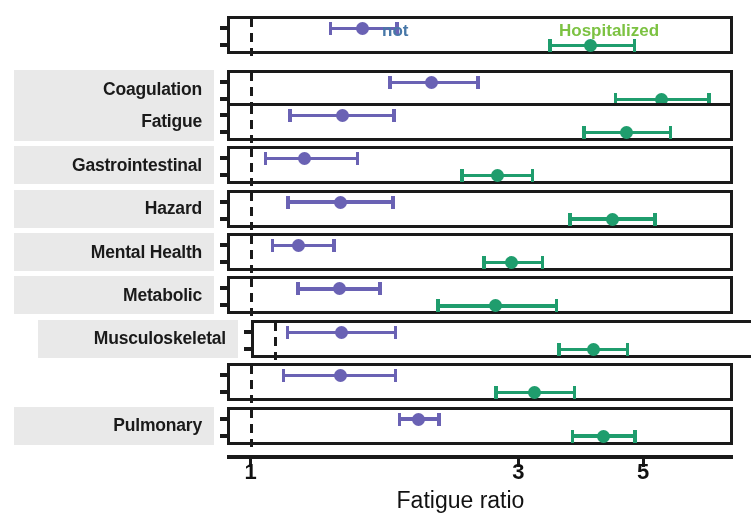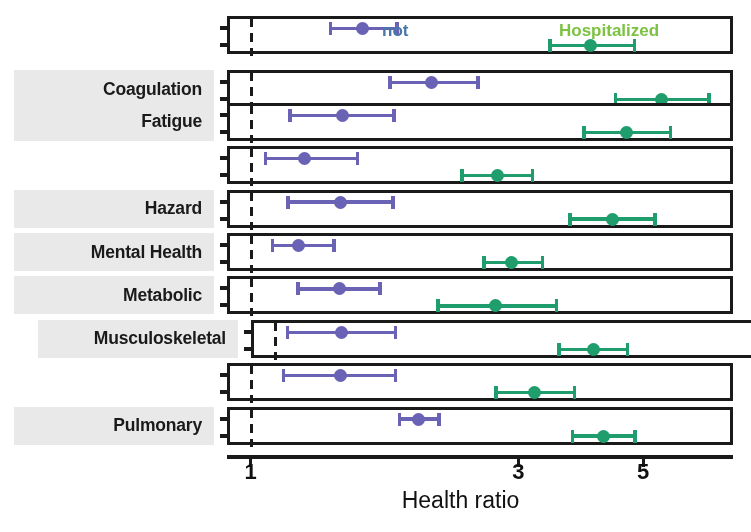--- a/index.html
+++ b/index.html
@@ -224,20 +224,23 @@
           </div>
           <div class="est" style="top: 26.5px; left: 0px; width: 100%;">
             <div class="whisker" style="left: 354.184px; width: 86.3734px; background: rgb(31, 157, 109);"></div>
             <div class="cap" style="left: 352.434px; background: rgb(31, 157, 109);"></div>
             <div class="cap" style="left: 438.808px; background: rgb(31, 157, 109);"></div>
             <div class="dot" style="left: 390.233px; background: rgb(31, 157, 109);"></div>
           </div>
         </div>
       </div>
       <div class="row" style="top: 144.2px;">
+        <div class="row-label-box">
+          <span class="row-label-text">Gastrointestinal</span>
+        </div>
         <div class="row-panel">
           <div class="axis-stub upper"></div>
           <div class="axis-stub lower"></div>
           <div class="ref-line" style="left: 19.7px;"></div>
           <div class="est" style="top: 9.5px; left: 0px; width: 100%;">
             <div class="whisker" style="left: 35.5926px; width: 91.7663px; background: rgb(106, 98, 180);"></div>
             <div class="cap" style="left: 33.8426px; background: rgb(106, 98, 180);"></div>
             <div class="cap" style="left: 125.609px; background: rgb(106, 98, 180);"></div>
             <div class="dot" style="left: 67.6596px; background: rgb(106, 98, 180);"></div>
           </div>
@@ -379,17 +382,17 @@
         </div>
       </div>
     </div>
 
   <div id="x-axis">
       <div class="xtick" style="left: 22.2px;"></div>
       <div class="xtick" style="left: 289.986px;"></div>
       <div class="xtick" style="left: 414.5px;"></div>
     </div>
   <div id="x-ticks-container"></div>
-  <div id="x-axis-title">Health ratio</div>
+  <div id="x-axis-title">Fatigue ratio</div>
 <div class="xtick-label" style="left: 250.7px;">1</div>
     <div class="xtick-label" style="left: 518.486px;">3</div>
     <div class="xtick-label" style="left: 643px;">5</div>
   </div>
 
 </body></html>

